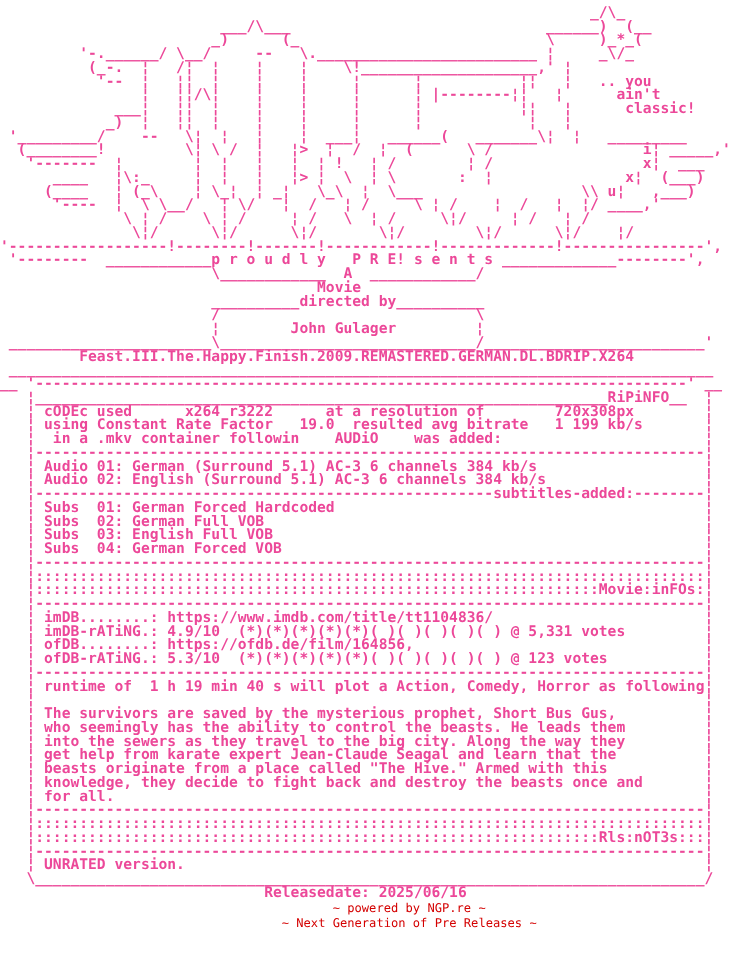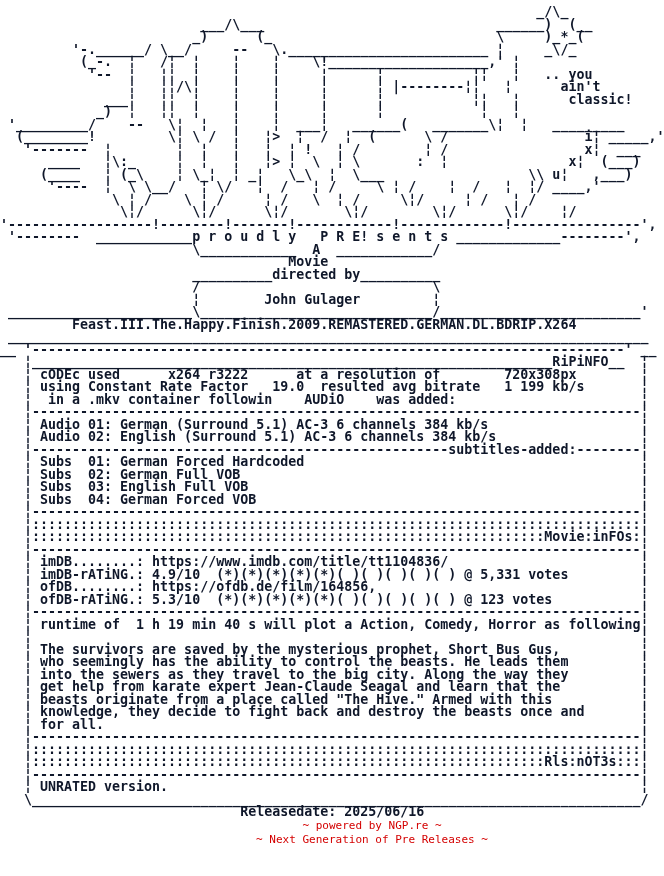--- a/index.html
+++ b/index.html
@@ -16,21 +16,21 @@
     height: 876px;
     background: #ffffff;
   }
   pre.nfo {
     margin: 0;
     padding: 6px 0 0 0;
     font-family: "DejaVu Sans Mono", monospace;
     font-weight: bold;
     font-size: 13.3px;
     line-height: 12.5px;
-    color: #0f172a;
+    color: #ec4899;
     white-space: pre;
     letter-spacing: 0;
   }
   .footer-red {
     position: absolute;
     top: 819px;
     left: 0;
     width: 664px;
     text-align: center;
     transform: translateX(40px);

